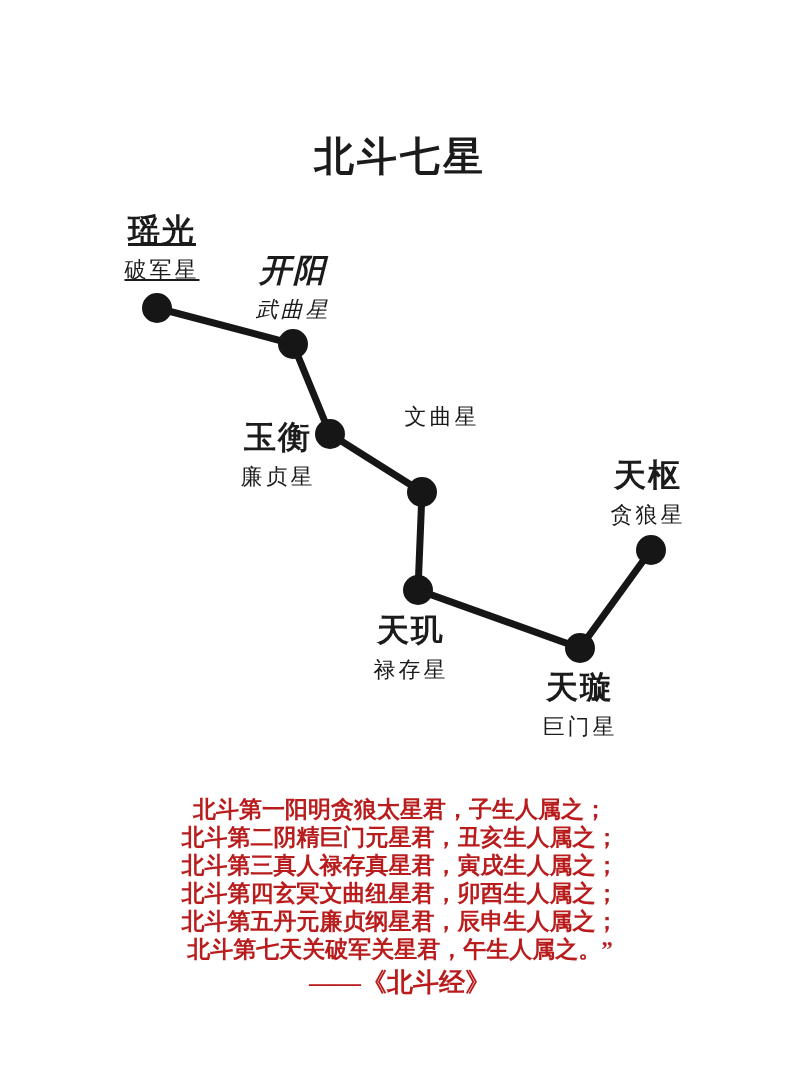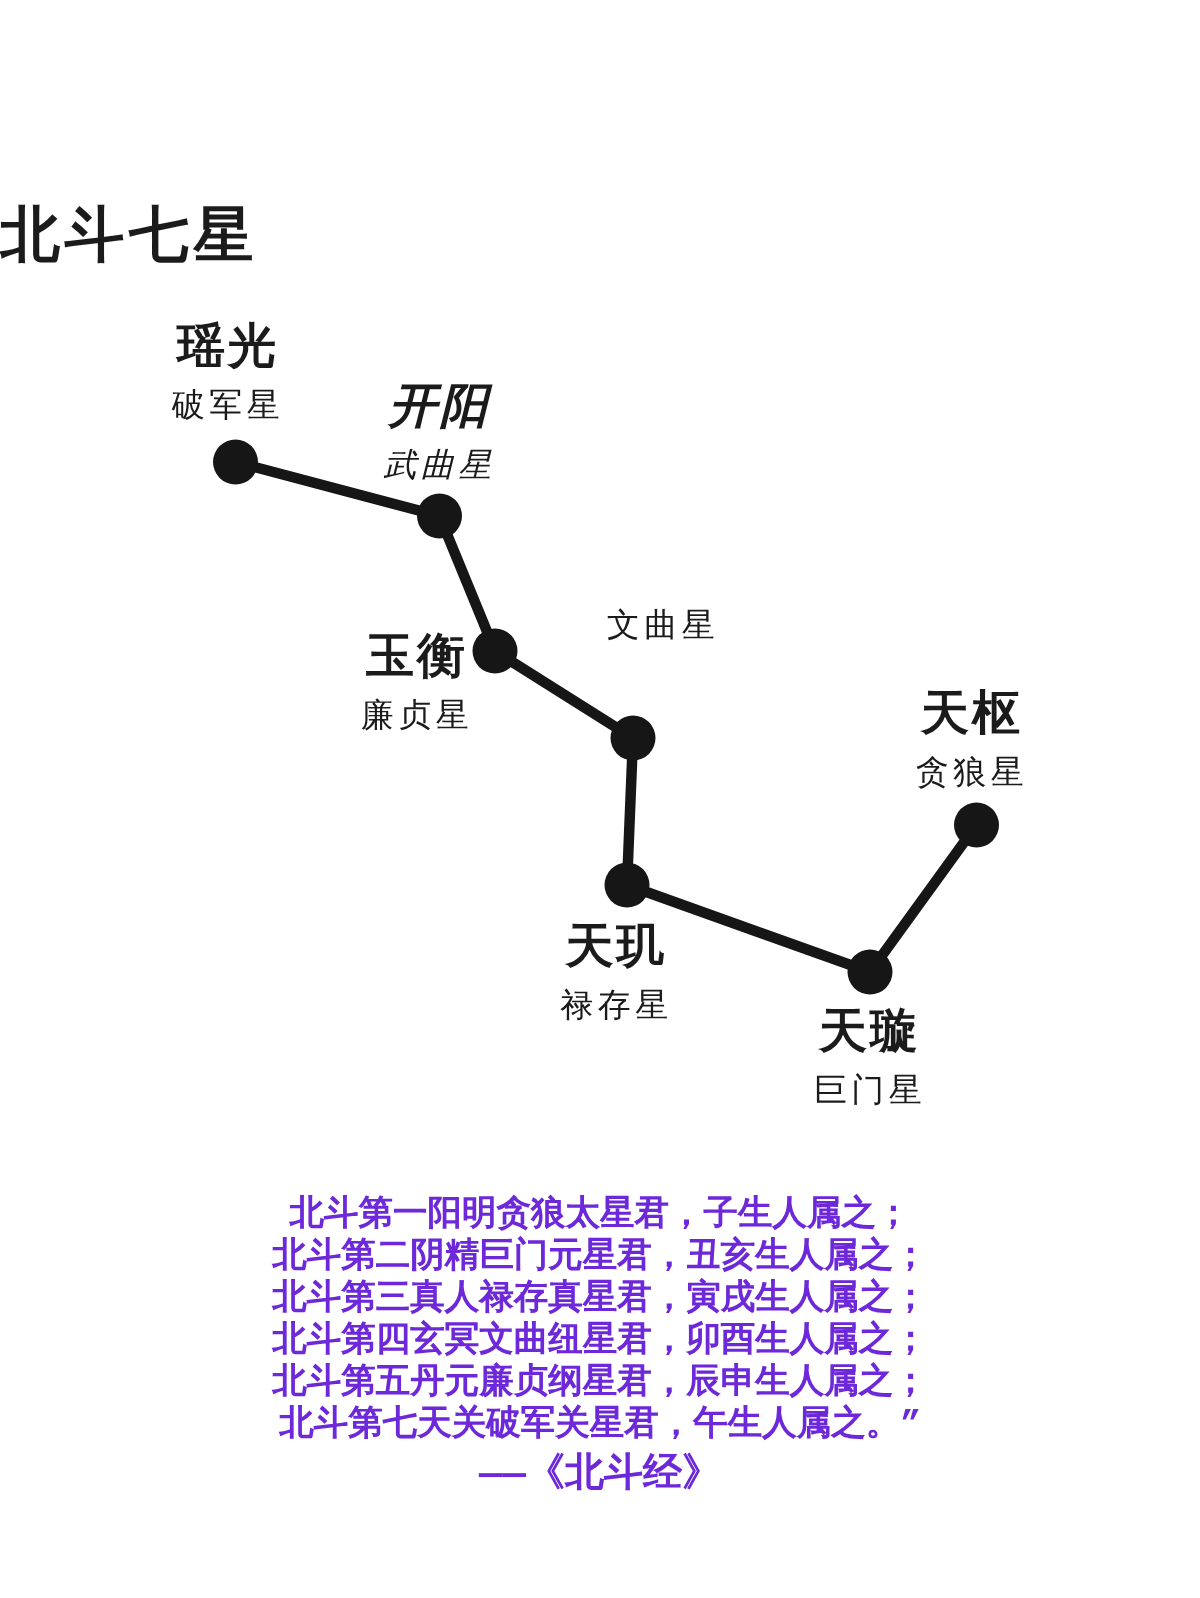--- a/index.html
+++ b/index.html
@@ -15,21 +15,21 @@
     overflow: hidden;
     font-family: "Liberation Serif", "DejaVu Serif", serif;
     color: #1b1b1b;
   }
   .title {
     position: absolute;
     top: 134px;
     left: 0;
     right: 0;
     margin: 0;
-    text-align: left;
+    text-align: center;
     font-size: 40px;
     line-height: 46px;
     font-weight: 700;
     letter-spacing: 3px;
     color: #1b1b1b;
   }
   #constellation-svg {
     position: absolute;
     left: 0;
     top: 0;
@@ -54,22 +54,21 @@
   }
   .scripture {
     position: absolute;
     top: 796px;
     left: 0;
     right: 0;
     text-align: center;
     font-size: 23px;
     line-height: 28px;
     font-weight: 600;
-    color: #6d28d9;
-    font-family: Liberation Mono, monospace;
+    color: #b91c1c;
   }
   .scripture .s-line {
     white-space: nowrap;
   }
   .scripture .s-attr {
     margin-top: 4px;
     font-size: 26px;
     line-height: 30px;
     font-weight: 600;
   }
@@ -85,21 +84,21 @@
       <polyline points="157,308 293,344 330,434 422,492 418,590 580,648 651,550" fill="none" stroke="#161616" stroke-width="7" stroke-linecap="round"></polyline>
       <circle cx="157" cy="308" r="15" fill="#161616"></circle>
       <circle cx="293" cy="344" r="15" fill="#161616"></circle>
       <circle cx="330" cy="434" r="15" fill="#161616"></circle>
       <circle cx="422" cy="492" r="15" fill="#161616"></circle>
       <circle cx="418" cy="590" r="15" fill="#161616"></circle>
       <circle cx="580" cy="648" r="15" fill="#161616"></circle>
       <circle cx="651" cy="550" r="15" fill="#161616"></circle>
     </svg>
 
-  <div class="star-label" style="left:42px; top:210px;">
+  <div class="star-label" style="left:52px; top:210px;text-decoration:underline;">
     <div class="star-name">瑶光</div>
     <div class="star-sub">破军星</div>
   </div>
 
   <div class="star-label" style="left:183px; top:250px;font-style:italic;">
     <div class="star-name">开阳</div>
     <div class="star-sub">武曲星</div>
   </div>
 
   <div class="star-label" style="left:168px; top:417px;text-align:center;">

